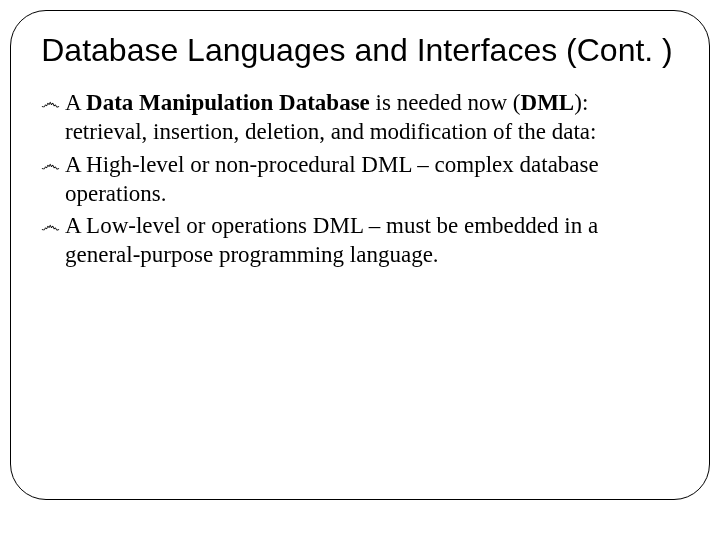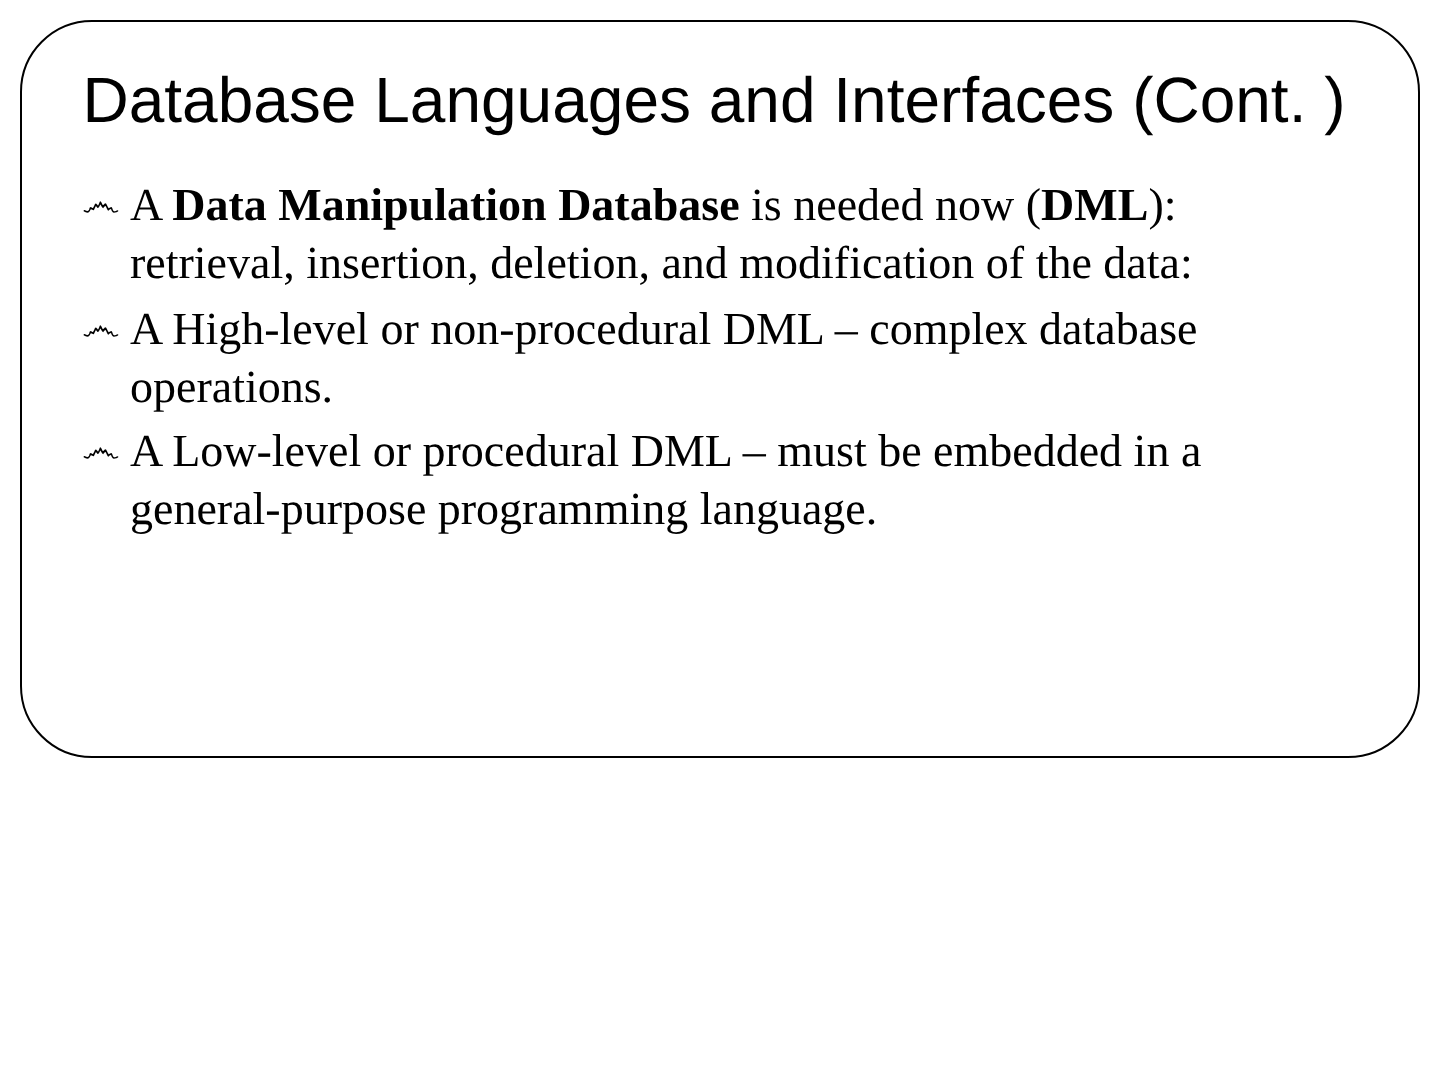--- a/index.html
+++ b/index.html
@@ -7,21 +7,21 @@
     padding: 0;
     width: 720px;
     height: 540px;
     background: #fff;
     font-family: Arial, Helvetica, sans-serif;
     color: #000;
   }
   .slide {
     box-sizing: border-box;
     width: 700px;
-    height: 369px;
+    height: 490px;
     margin: 10px;
     border: 1px solid #000;
     border-radius: 36px;
     padding: 20px 36px 20px 30px;
     position: relative;
     overflow: hidden;
   }
   .title {
     font-size: 32px;
     font-weight: 400;
@@ -62,17 +62,17 @@
       <span>A </span><span class="bold">Data Manipulation Database</span><span> is needed now (</span><span class="bold">DML</span><span>): retrieval, insertion, deletion, and modification of the data:</span>
     </div>
 
     <div class="item">
       <span class="bullet">෴</span>
       <span>A High-level or non-procedural DML – complex database operations.</span><span class="bold"></span><span></span><span class="bold"></span><span></span>
     </div>
 
     <div class="item">
       <span class="bullet">෴</span>
-      <span>A Low-level or procedural DML – must be embedded in a general-purpose programming language.</span><span class="bold"></span><span></span><span class="bold"></span><span></span>
+      <span>A Low-level or operations DML – must be embedded in a general-purpose programming language.</span><span class="bold"></span><span></span><span class="bold"></span><span></span>
     </div>
 
   </div>
 </div>
 
 </body></html>

